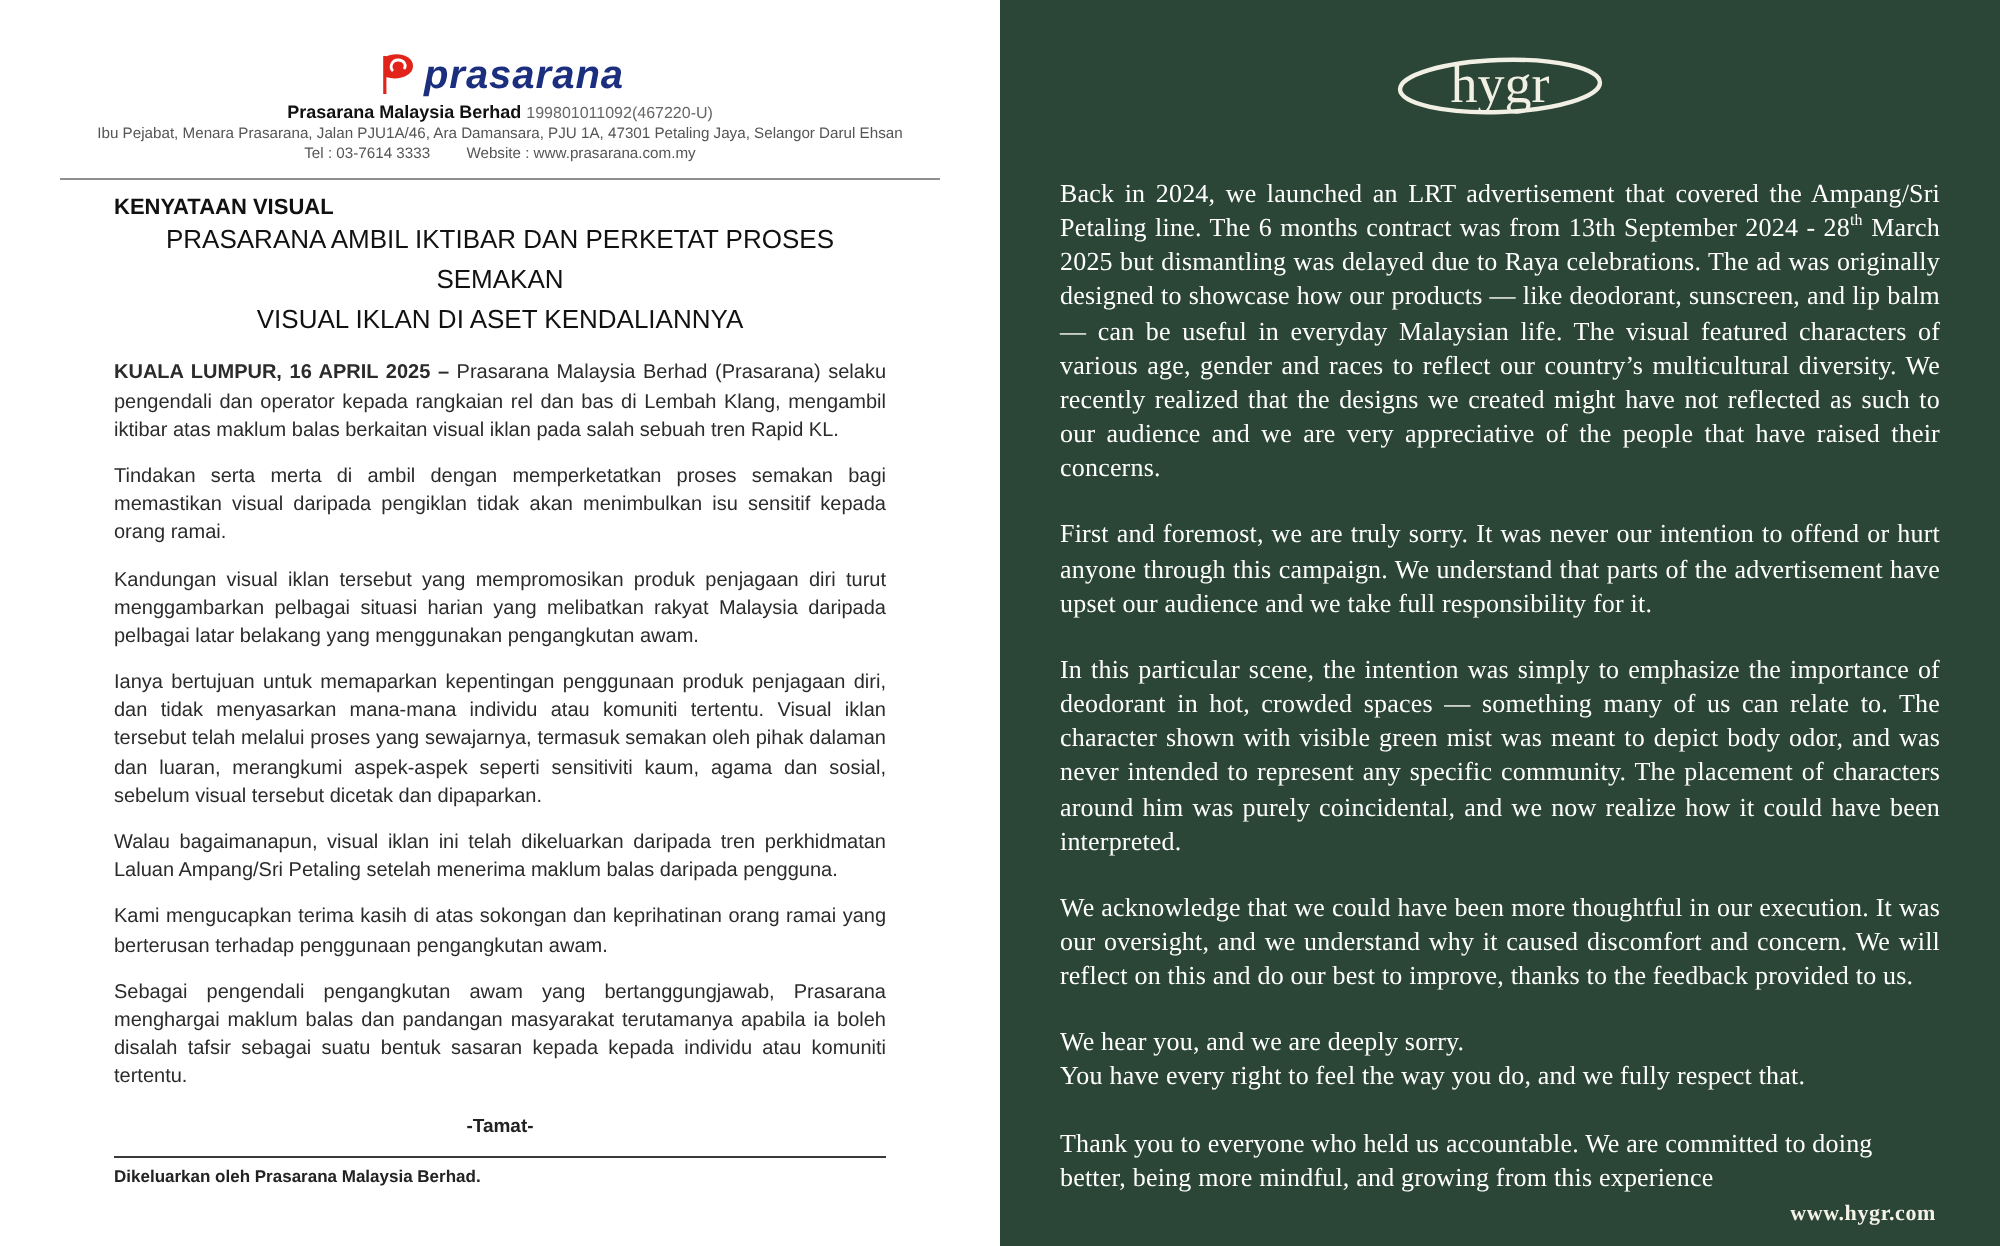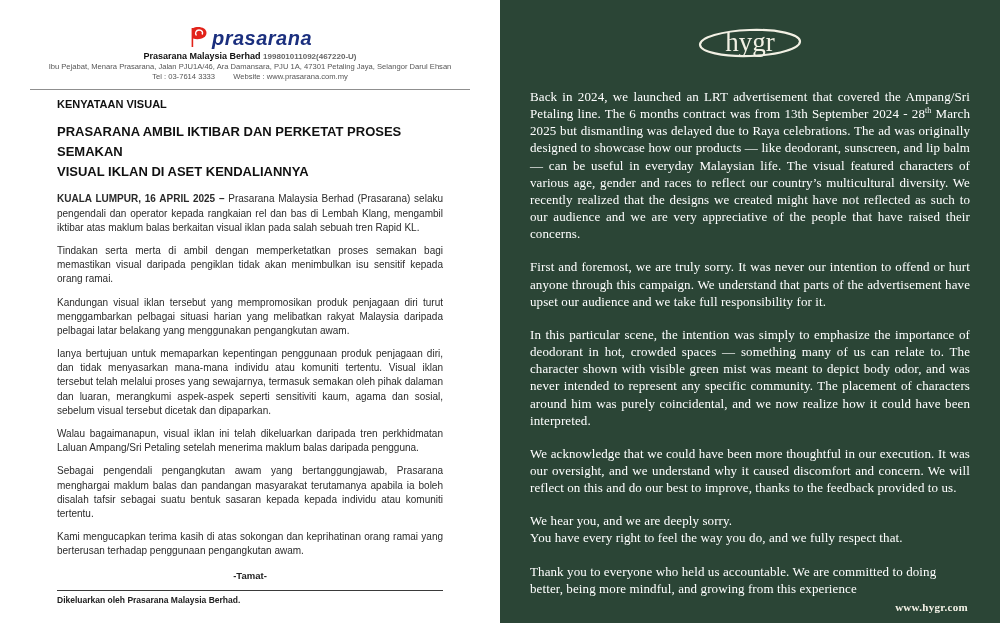--- a/index.html
+++ b/index.html
@@ -14,29 +14,29 @@
   .page-left{
     width:500px;height:623px;background:#ffffff;box-sizing:border-box;
     padding:24px 30px 0 30px;position:relative;color:#2b2b2b;
   }
   .pr-header{text-align:center;}
   .pr-logo-row{display:flex;justify-content:center;align-items:flex-end;gap:4px;height:24px;margin-bottom:3px;}
   .pr-logo-word{font-family:"Liberation Sans",sans-serif;font-style:italic;font-weight:bold;
     font-size:20px;color:#1b2f7e;letter-spacing:0.5px;line-height:1;}
   .pr-company{font-size:9px;line-height:1.25;}
   .pr-company b{color:#111;}
-  .pr-company .reg{color:#666;font-size:8px;font-weight:bold;}
+  .pr-company .reg{color:#666;font-size:8px;font-weight:normal;}
   .pr-address{font-size:7.6px;color:#555;line-height:1.3;}
   .pr-contact{font-size:7.6px;color:#555;line-height:1.3;}
   .pr-contact span{margin:0 8px;}
   .pr-toprule{border:none;border-top:1px solid #8f8f8f;margin:7px 0 8px 0;}
   .pr-kicker{font-size:11px;font-weight:bold;color:#111;padding:0 27px;}
   .pr-subkicker{font-size:10px;color:#333;padding:0 27px;margin-top:2px;}
-  .pr-title{font-size:13px;font-weight:bold;color:#111;
-    line-height:1.55;margin-top:12px;padding:0 27px;}
+  .pr-title{font-size:13px;font-weight:normal;color:#111;text-align:center;
+    line-height:1.55;padding:0 27px;}
   .pr-body{padding:0 27px;margin-top:10px;}
   .pr-body p{font-size:10px;line-height:1.42;text-align:justify;margin:0 0 9px 0;color:#2b2b2b;}
   .pr-tamat{text-align:center;font-size:9.5px;font-weight:bold;margin-top:11px;color:#222;}
   .pr-botrule{border:none;border-top:1.5px solid #3a3a3a;margin:9px 27px 0 27px;}
   .pr-footer{font-size:8.5px;font-weight:bold;color:#222;padding:0 27px;margin-top:4px;}
 
   
   .page-right{
     width:500px;height:623px;box-sizing:border-box;position:relative;
     background:#2b4536;color:#e6e4d4;
@@ -92,22 +92,22 @@
     </div>
 
     <div class="pr-body">
       <p>
         <strong>KUALA LUMPUR, 16 APRIL 2025 –</strong><span> Prasarana Malaysia Berhad (Prasarana) selaku pengendali dan operator kepada rangkaian rel dan bas di Lembah Klang, mengambil iktibar atas maklum balas berkaitan visual iklan pada salah sebuah tren Rapid KL.</span>
       </p>
       <p>Tindakan serta merta di ambil dengan memperketatkan proses semakan bagi memastikan visual daripada pengiklan tidak akan menimbulkan isu sensitif kepada orang ramai.</p>
       <p>Kandungan visual iklan tersebut yang mempromosikan produk penjagaan diri turut menggambarkan pelbagai situasi harian yang melibatkan rakyat Malaysia daripada pelbagai latar belakang yang menggunakan pengangkutan awam.</p>
       <p>Ianya bertujuan untuk memaparkan kepentingan penggunaan produk penjagaan diri, dan tidak menyasarkan mana-mana individu atau komuniti tertentu. Visual iklan tersebut telah melalui proses yang sewajarnya, termasuk semakan oleh pihak dalaman dan luaran, merangkumi aspek-aspek seperti sensitiviti kaum, agama dan sosial, sebelum visual tersebut dicetak dan dipaparkan.</p>
       <p>Walau bagaimanapun, visual iklan ini telah dikeluarkan daripada tren perkhidmatan Laluan Ampang/Sri Petaling setelah menerima maklum balas daripada pengguna.</p>
+      <p>Kami mengucapkan terima kasih di atas sokongan dan keprihatinan orang ramai yang berterusan terhadap penggunaan pengangkutan awam.</p>
       <p>Sebagai pengendali pengangkutan awam yang bertanggungjawab, Prasarana menghargai maklum balas dan pandangan masyarakat terutamanya apabila ia boleh disalah tafsir sebagai suatu bentuk sasaran kepada kepada individu atau komuniti tertentu.</p>
-      <p>Kami mengucapkan terima kasih di atas sokongan dan keprihatinan orang ramai yang berterusan terhadap penggunaan pengangkutan awam.</p>
     </div>
 
     <div class="pr-tamat">-Tamat-</div>
     <hr class="pr-botrule">
     <div class="pr-footer">Dikeluarkan oleh Prasarana Malaysia Berhad.</div>
   </div>
 
   <div class="page-right">
 
     <div class="hygr-logo">

